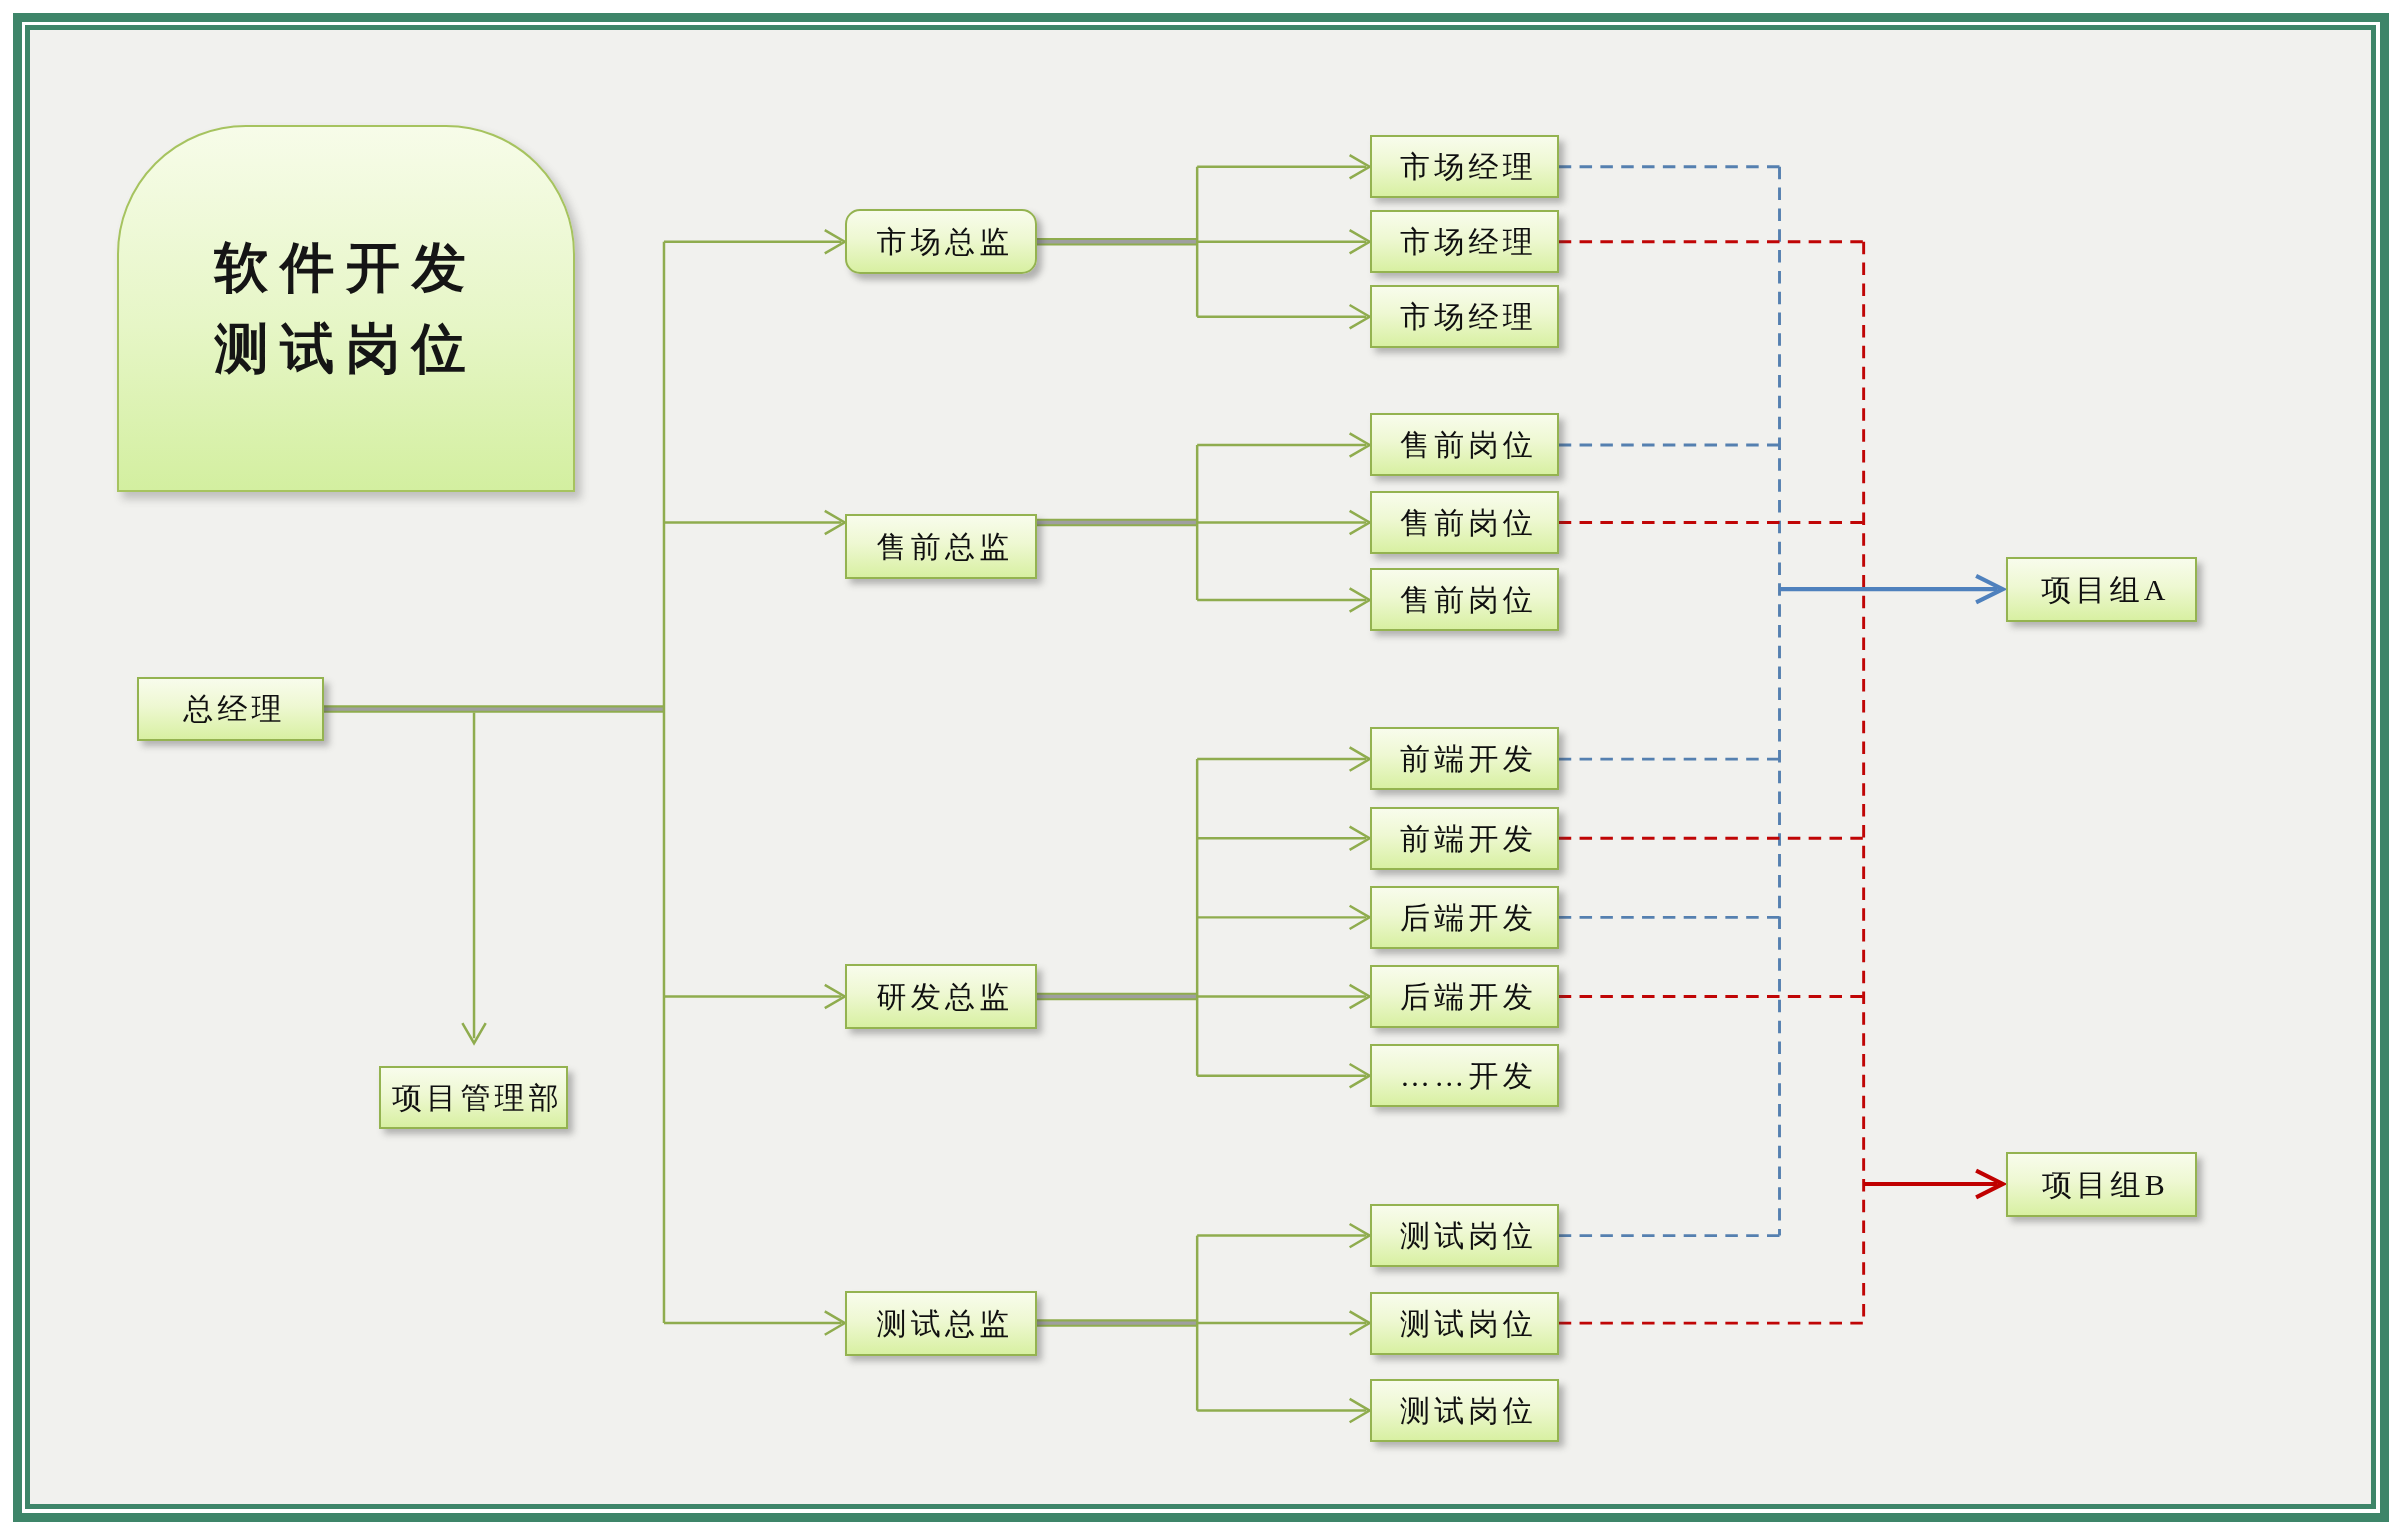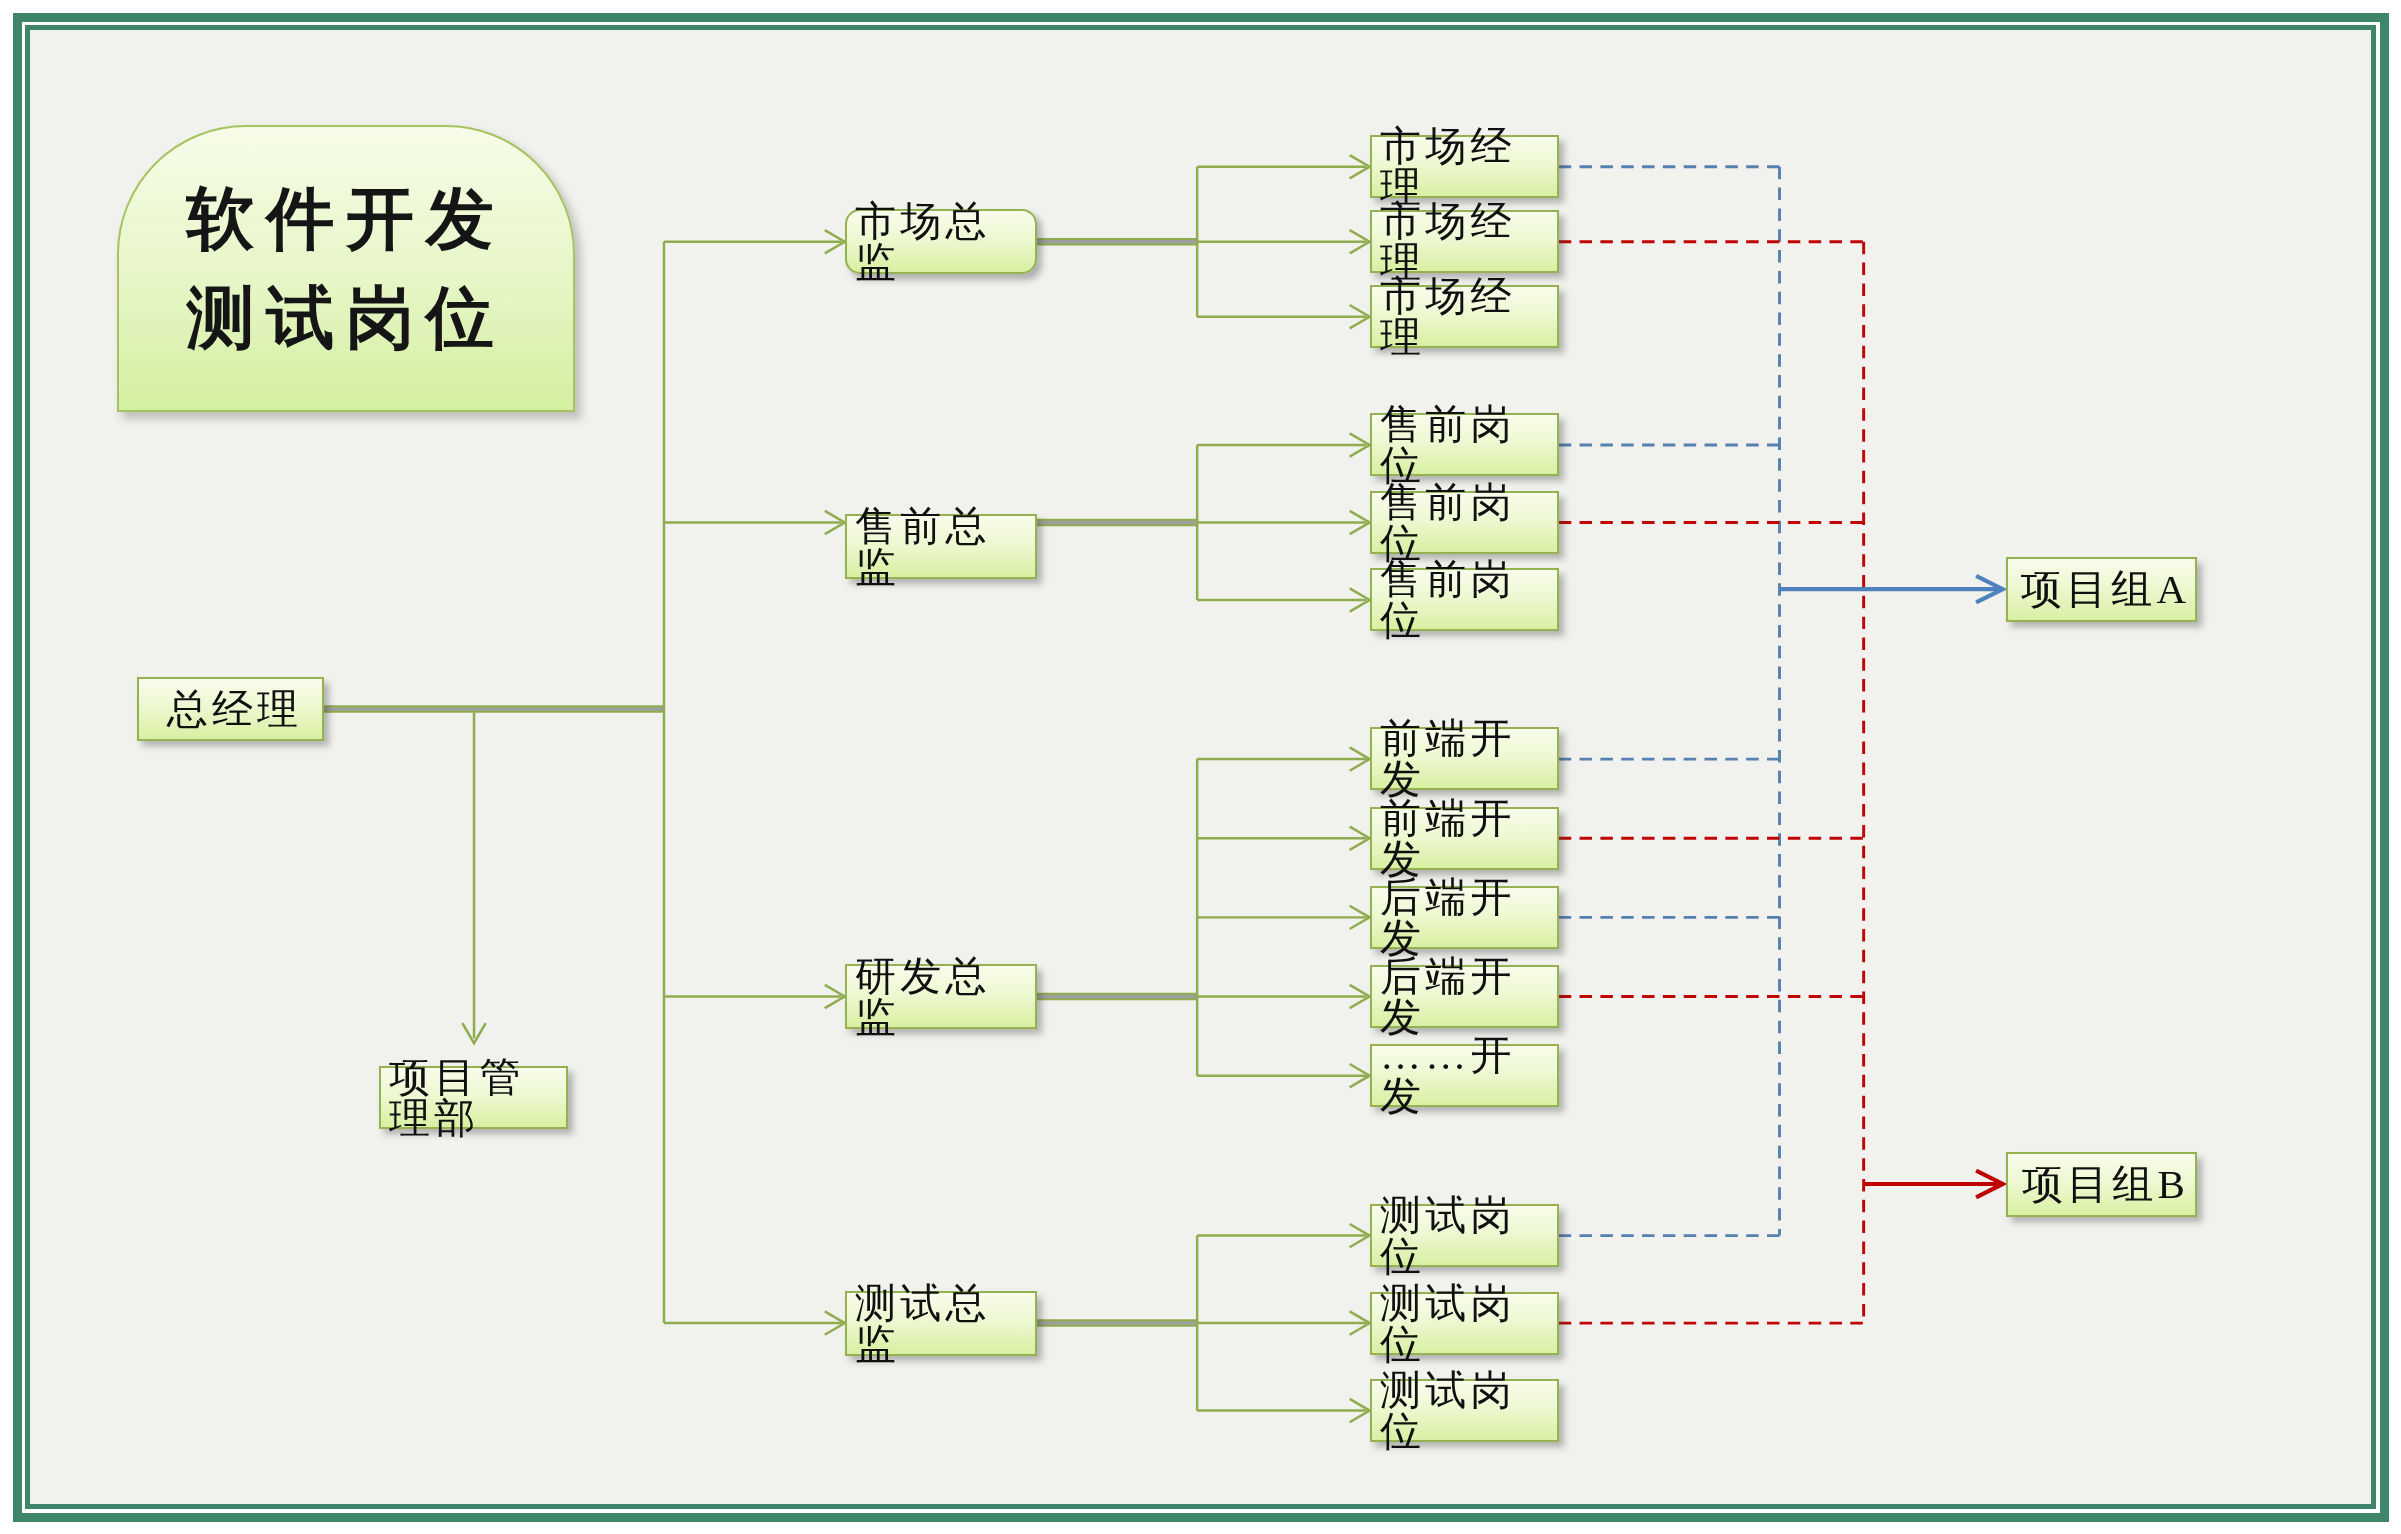--- a/index.html
+++ b/index.html
@@ -6,31 +6,31 @@
   .canvas{position:relative;width:2401px;height:1534px;background:#ffffff;overflow:hidden;
           font-family:"Liberation Serif","DejaVu Serif",serif;}
   .frame-outer{position:absolute;inset:12.5px;border:9.2px solid #3e8569;}
   .frame-inner{position:absolute;inset:3.3px;border:5.8px solid #3e8569;background:#f1f1ee;}
   .svg-layer{position:absolute;left:0;top:0;width:2401px;height:1534px;}
 
   .node{position:absolute;display:flex;align-items:center;justify-content:center;
         background:linear-gradient(180deg,#f8fcec 0%,#eef8d2 45%,#d8f0a2 100%);
         border:2.5px solid #94b350;
         box-shadow:5px 5.8px 6.7px rgba(60,60,60,0.35);
-        font-size:41px;color:#101010;letter-spacing:4.2px;line-height:1;
+        font-size:30px;color:#101010;letter-spacing:4.2px;line-height:1;
         box-sizing:border-box;padding-left:8px;}
 
-  .title-shape{position:absolute;left:117px;top:125px;width:458px;height:287px;
+  .title-shape{position:absolute;left:117px;top:125px;width:458px;height:367px;
         border-radius:129px 129px 0 0;
         background:linear-gradient(180deg,#f7fce9 0%,#e6f6c6 55%,#d3efa0 100%);
         border:2.5px solid #a6c35f;
         box-shadow:5.8px 6.7px 8.3px rgba(80,80,80,0.30);
         display:flex;flex-direction:column;align-items:center;justify-content:center;gap:8px;
         font-family:"Liberation Sans","DejaVu Sans",sans-serif;font-weight:bold;
-        font-size:68px;letter-spacing:11.7px;color:#151515;box-sizing:border-box;}
+        font-size:54px;letter-spacing:11.7px;color:#151515;box-sizing:border-box;}
 </style>
 </head>
 <body>
 
 <div class="canvas">
   <div class="frame-outer">
     <div class="frame-inner"></div>
   </div>
 
   <svg class="svg-layer" viewBox="0 0 2882 1841">

